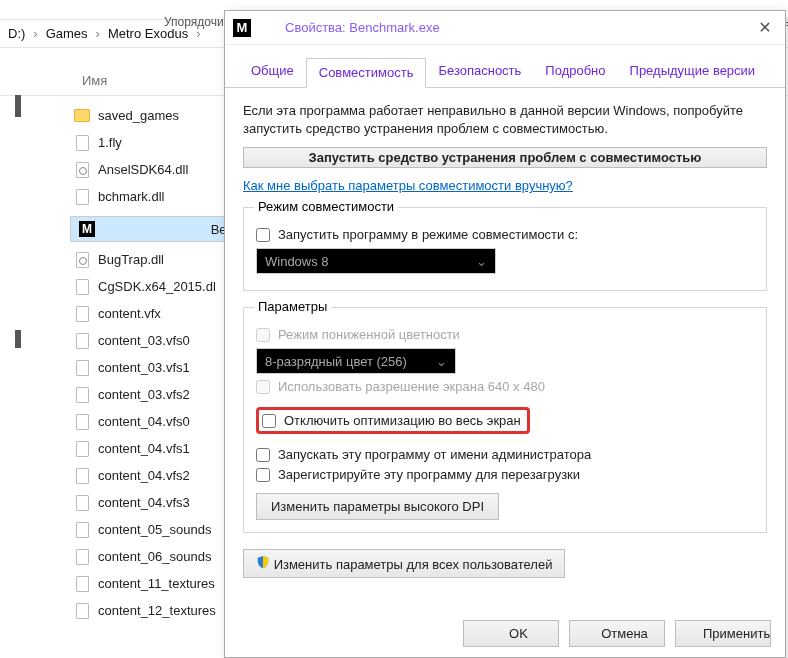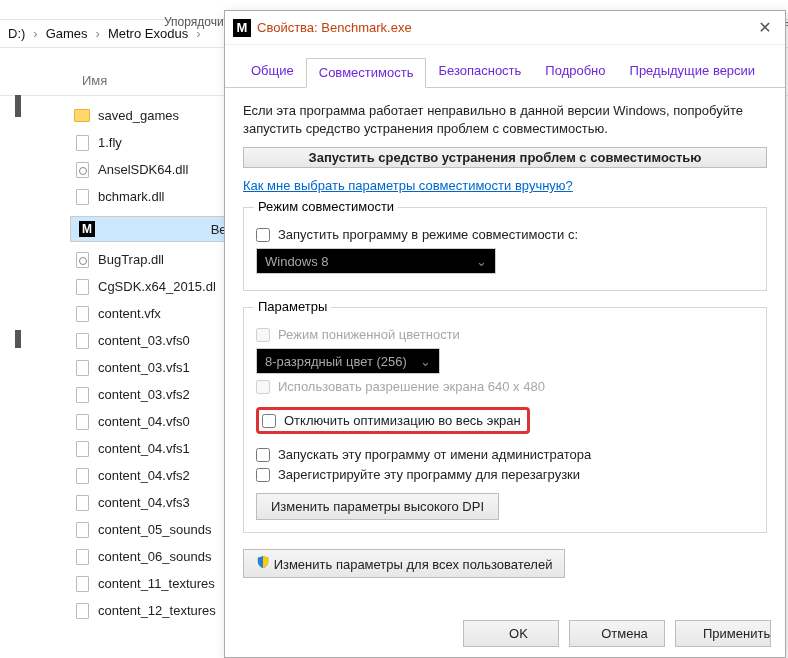--- a/index.html
+++ b/index.html
@@ -29,21 +29,21 @@
 .ico-m{ background:#000; color:#fff; width:16px;height:16px; font-weight:900; font-size:12px; line-height:16px; text-align:center;}
 
 
 .lbar{ position:absolute; left:15px; top:95px; width:6px; height:22px; background:#555;}
 .lbar2{ position:absolute; left:15px; top:330px; width:6px; height:18px; background:#555;}
 
 
 .dlg { position:absolute; left:224px; top:10px; width:562px; height:648px; background:#fff; border:1px solid #aaa; box-shadow: 3px 3px 12px rgba(0,0,0,.15);}
 .titlebar{ display:flex; align-items:center; height:34px; padding-left:8px; border-bottom:1px solid #eee;}
 .ti-ico{width:18px;height:18px;background:#000;color:#fff;font-weight:900;text-align:center;line-height:18px;font-size:13px;margin-right:6px;}
-.ti-txt{flex:1; color:#c2410c;}
+.ti-txt{flex:1; color:#8b5cf6;margin-left:28px;}
 .ti-x{ width:40px; text-align:center; color:#555; font-size:16px; cursor:pointer;}
 .tabs{ display:flex; gap:0; padding: 12px 14px 0 14px; border-bottom:1px solid #ccc; }
 .tab{ padding:6px 12px 7px; color:#6d28d9; cursor:pointer;}
 .tab.active{ border:1px solid #ccc; border-bottom:1px solid #fff; background:#fff; position:relative; top:1px;}
 .page{ padding:14px 18px 0 18px; }
 .intro{ color:#222; line-height:1.35; margin-bottom:10px;}
 .btn{ display:inline-block; padding:5px 12px; border:1px solid #bdbdbd; background:#eee; background:linear-gradient(#f5f5f5,#e7e7e7); color:#222; cursor:pointer;}
 .btn.wide{width:100%; text-align:center; padding:2px 4px;font-weight:bold;}
 .link{ color:#0066cc; text-decoration:underline; cursor:pointer; display:inline-block; margin:10px 0 14px;}
 .group{ border:1px solid #d5d5d5; padding:14px 12px 12px; position:relative; margin-bottom:16px;}
@@ -191,21 +191,21 @@
         <span class="caret">⌄</span>
       </div>
     </div>
 
     <div class="group">
       <span class="legend">Параметры</span>
       <label class="chk dis">
         <input type="checkbox" disabled="" style="">
         <span>Режим пониженной цветности</span>
       </label>
-      <div class="sel dis" style="width:184px;">
+      <div class="sel dis" style="width:200px;">
         <span>8-разрядный цвет (256)</span>
         <span class="caret">⌄</span>
       </div>
       <label class="chk dis">
         <input type="checkbox" disabled="" style="">
         <span>Использовать разрешение экрана 640 х 480</span>
       </label>
       <span class="hl">
         <label class="chk" style="margin:0;">
           <input type="checkbox" style="">

